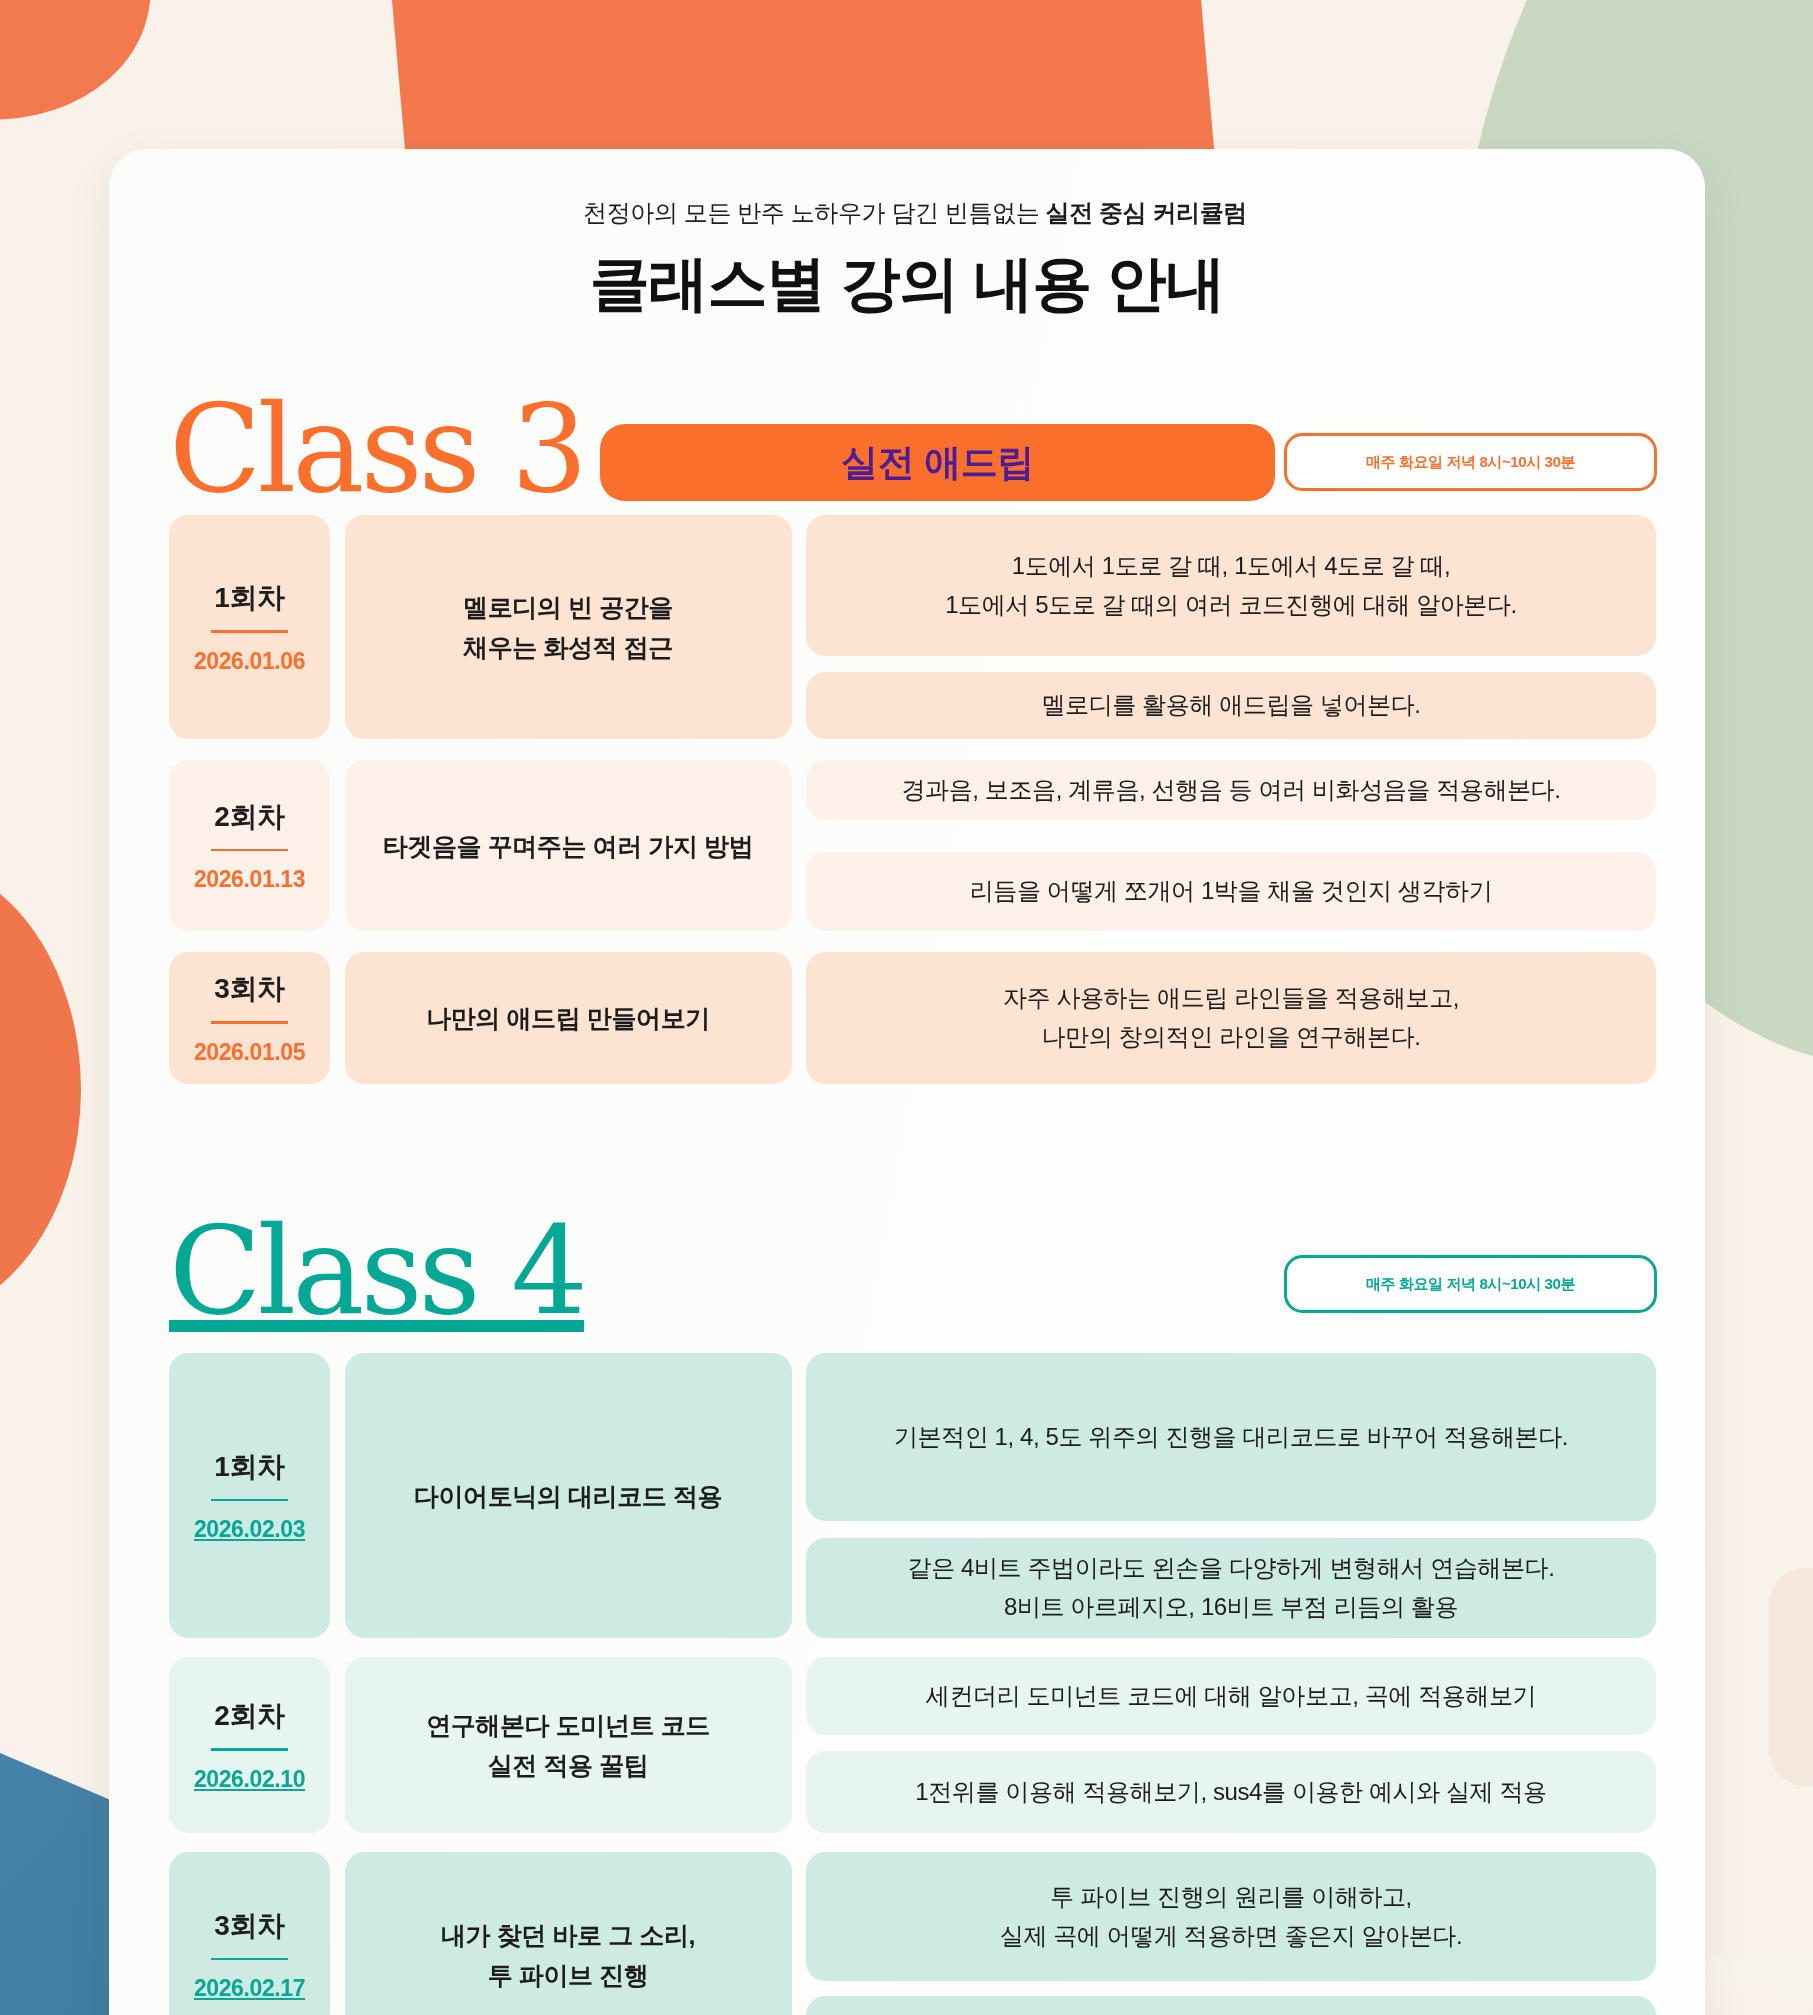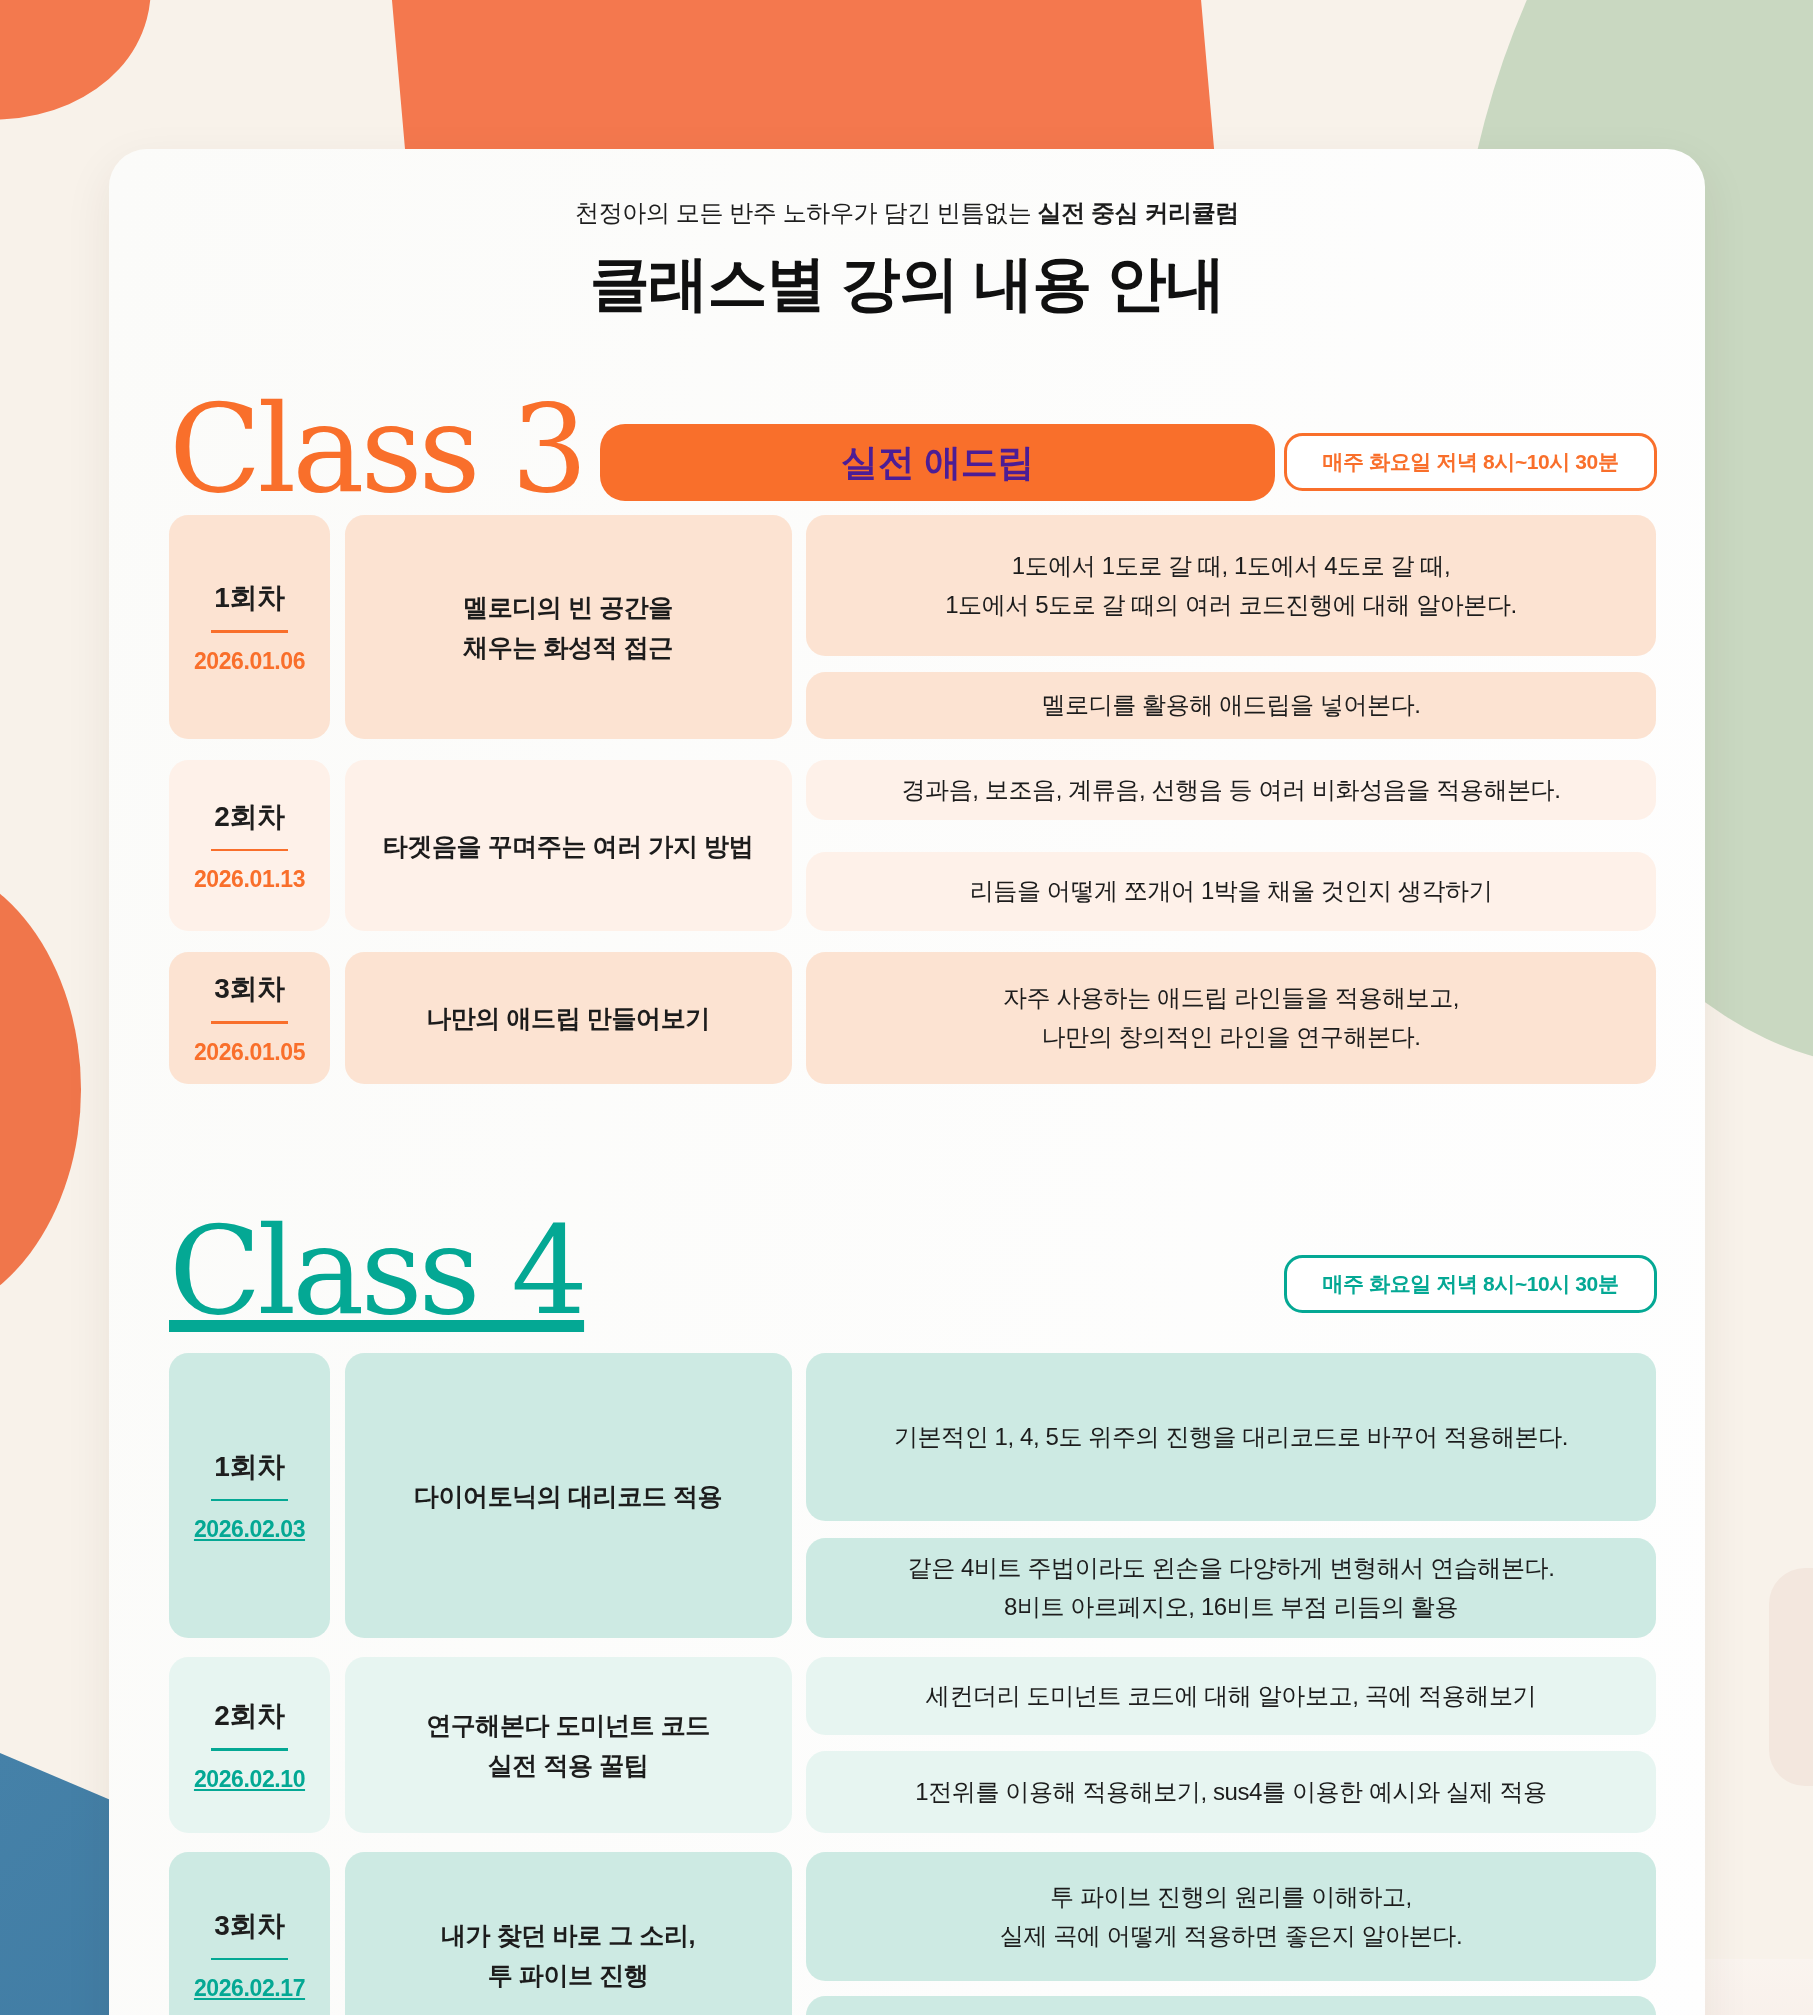--- a/index.html
+++ b/index.html
@@ -25,35 +25,35 @@
   .shape-blue{left:0;top:1753px;width:1209px;height:514px;
     background:linear-gradient(135deg,#4581A8 0%,#366F98 100%);
     -webkit-clip-path:polygon(0 0,100% 100%,0 100%);clip-path:polygon(0 0,100% 100%,0 100%);}
 
   
   .card{position:absolute;left:109px;top:149px;width:1596px;height:1963px;border-radius:38px;
     background:linear-gradient(100deg,#FBFBF9 0%,#FEFEFE 100%);
     box-shadow:0 16px 48px rgba(60,40,20,0.08);}
 
   .subtitle{position:absolute;top:48px;left:0;width:100%;text-align:center;
-    font-size:24px;color:#1D1D1D;font-weight:500;letter-spacing:-0.4px;}
+    font-size:24px;color:#1D1D1D;font-weight:500;letter-spacing:-0.4px;padding-left:8px;}
   .subtitle b{font-weight:800;}
   .main-title{position:absolute;top:95px;left:0;width:100%;text-align:center;
     font-size:60px;font-weight:800;color:#101010;letter-spacing:-1.2px;}
 
   
   .class-head{position:absolute;left:60px;width:1488px;height:105px;}
   .class-name{position:absolute;left:0;bottom:-5.6px;font-family:"DejaVu Serif","Liberation Serif",serif;
     font-size:121px;line-height:1;letter-spacing:-4px;font-weight:400;}
   .title-badge{position:absolute;left:431px;top:25px;width:675px;height:77px;border-radius:25px;
     display:flex;align-items:center;justify-content:center;color:#4c1d95;
     font-size:37px;font-weight:700;letter-spacing:-0.4px;}
   .sched-badge{position:absolute;right:0;top:34px;width:373px;height:58px;border-radius:18.5px;
     background:#FFFFFF;box-sizing:border-box;border:3.6px solid;display:flex;align-items:center;
-    justify-content:center;font-size:21px;font-weight:700;letter-spacing:-0.4px;}
+    justify-content:center;font-size:15px;font-weight:700;letter-spacing:-0.4px;}
 
   .orange-t{color:#F96F2B;}
   .teal-t{color:#04A894;text-decoration:underline;}
   .orange-bg{background:#F96F2B;}
   .teal-bg{background:#04A894;}
   .orange-bd{border-color:#F96F2B;color:#F96F2B;}
   .teal-bd{border-color:#04A894;color:#04A894;}
 
   
   .table{position:absolute;left:60px;width:1488px;display:grid;

